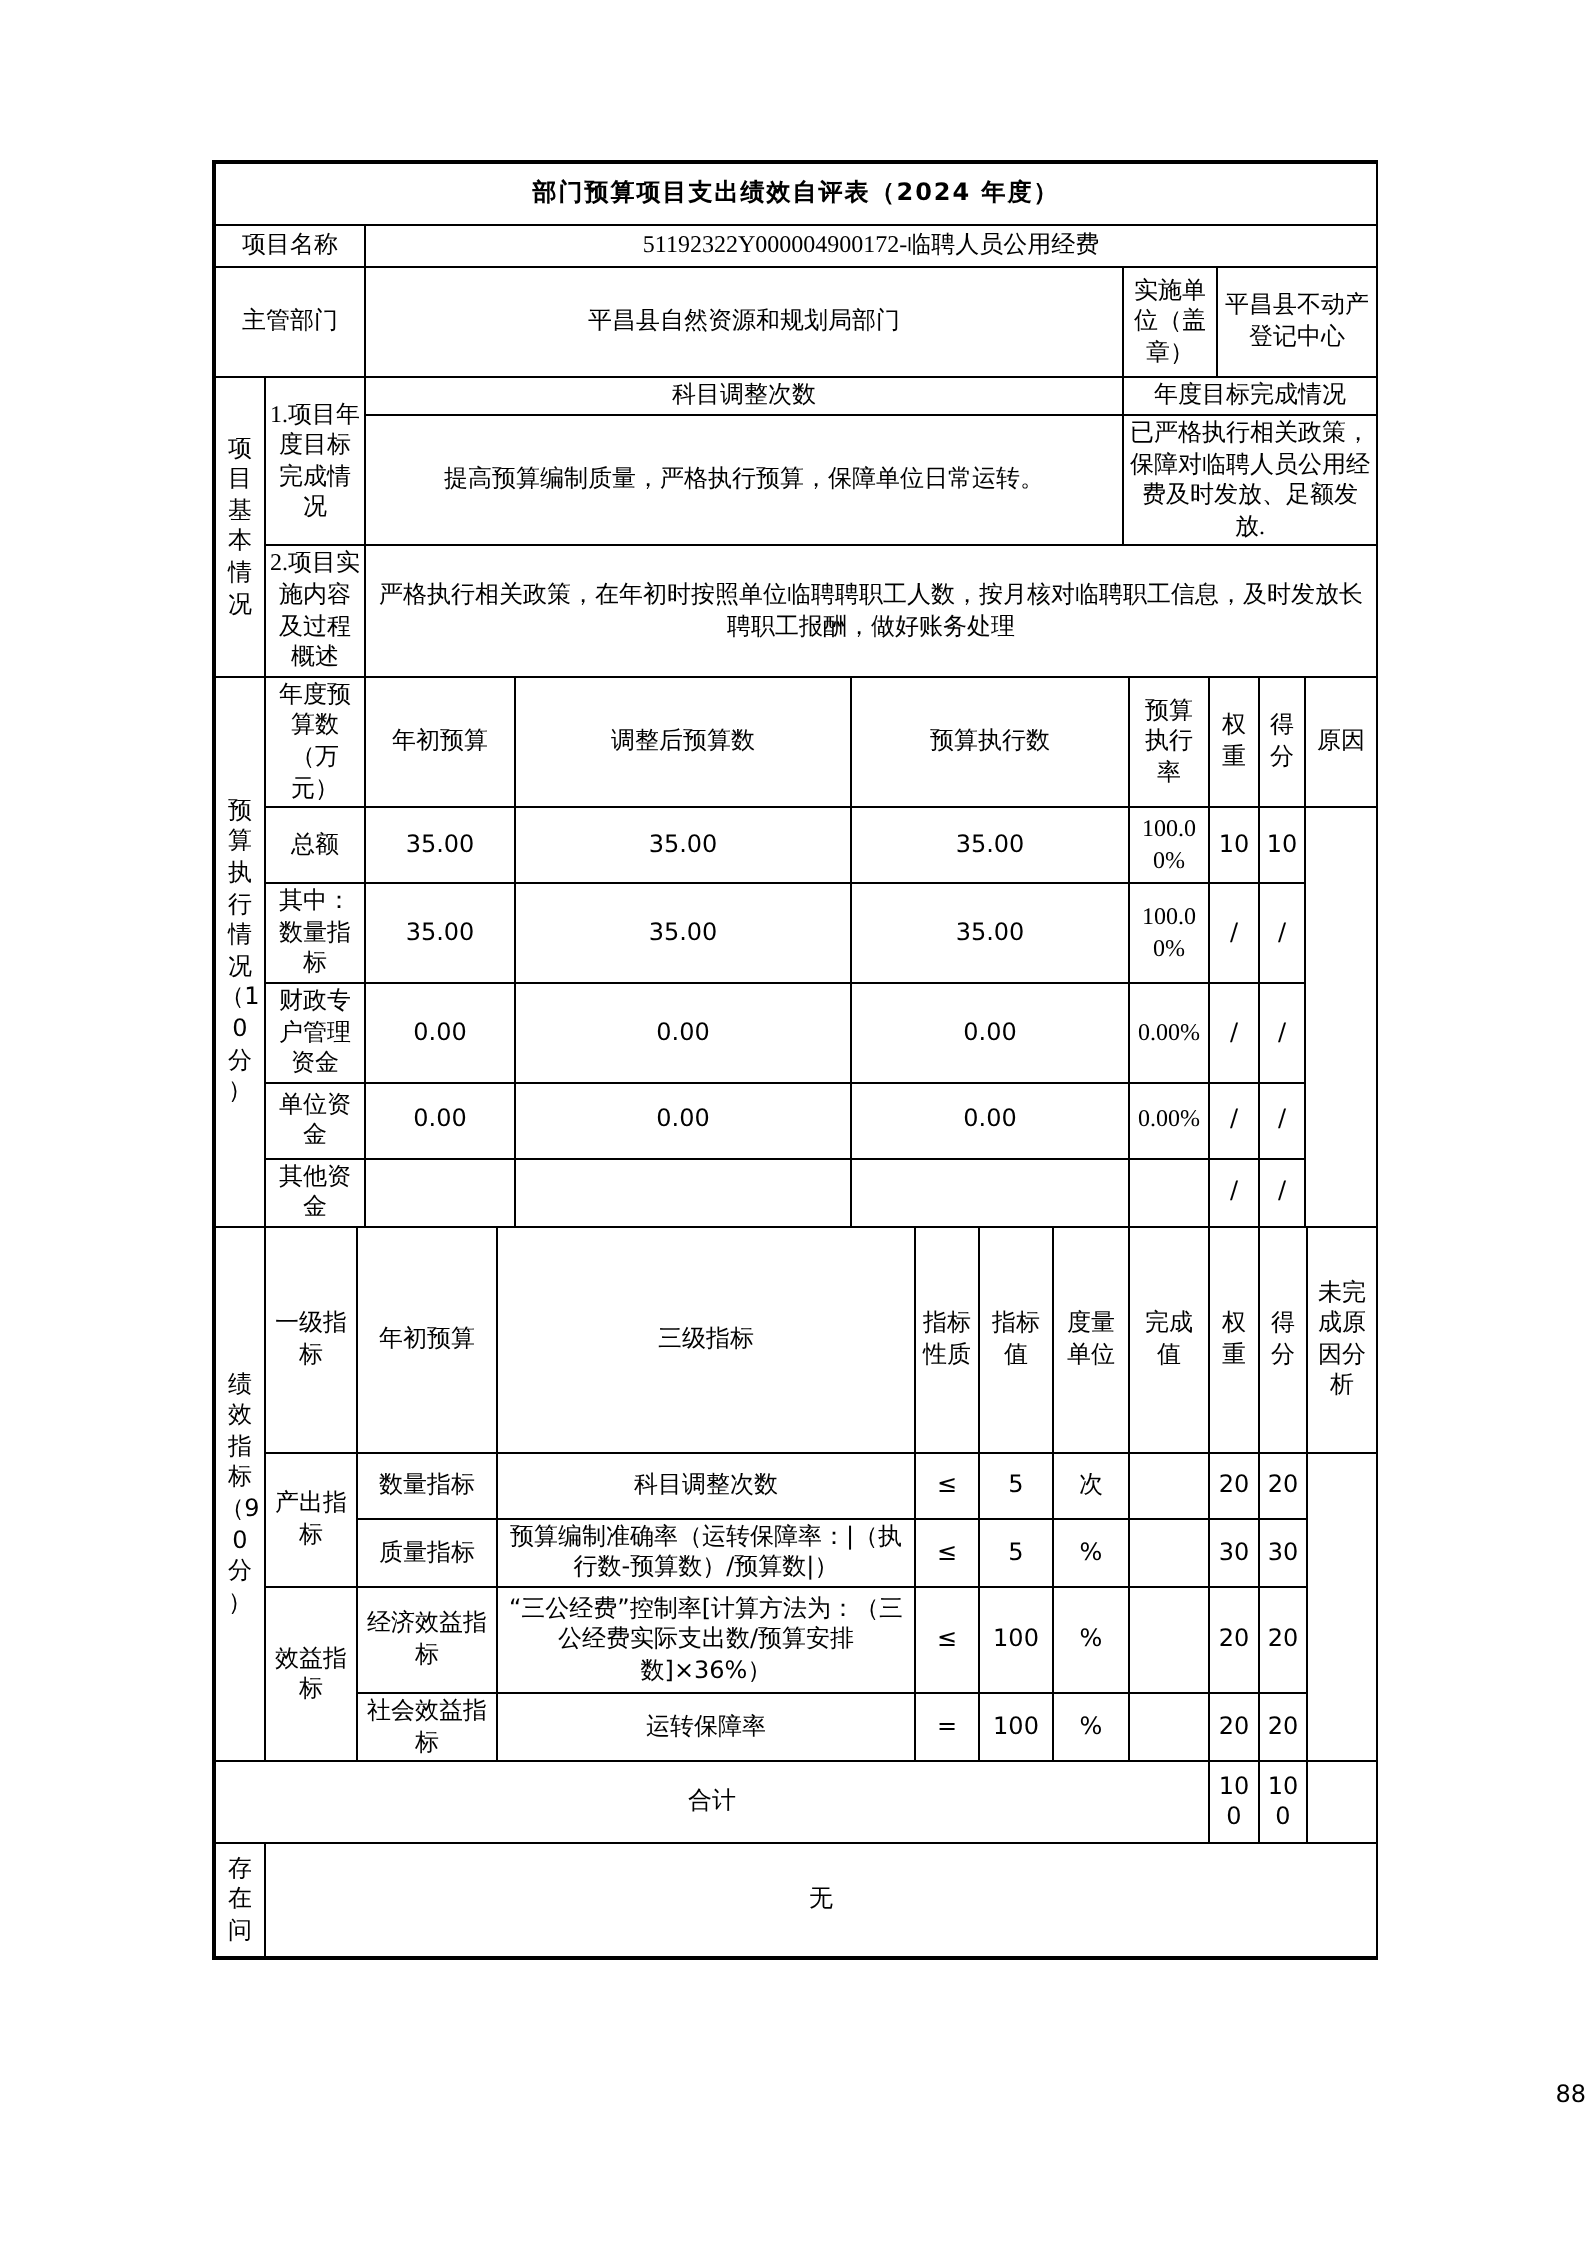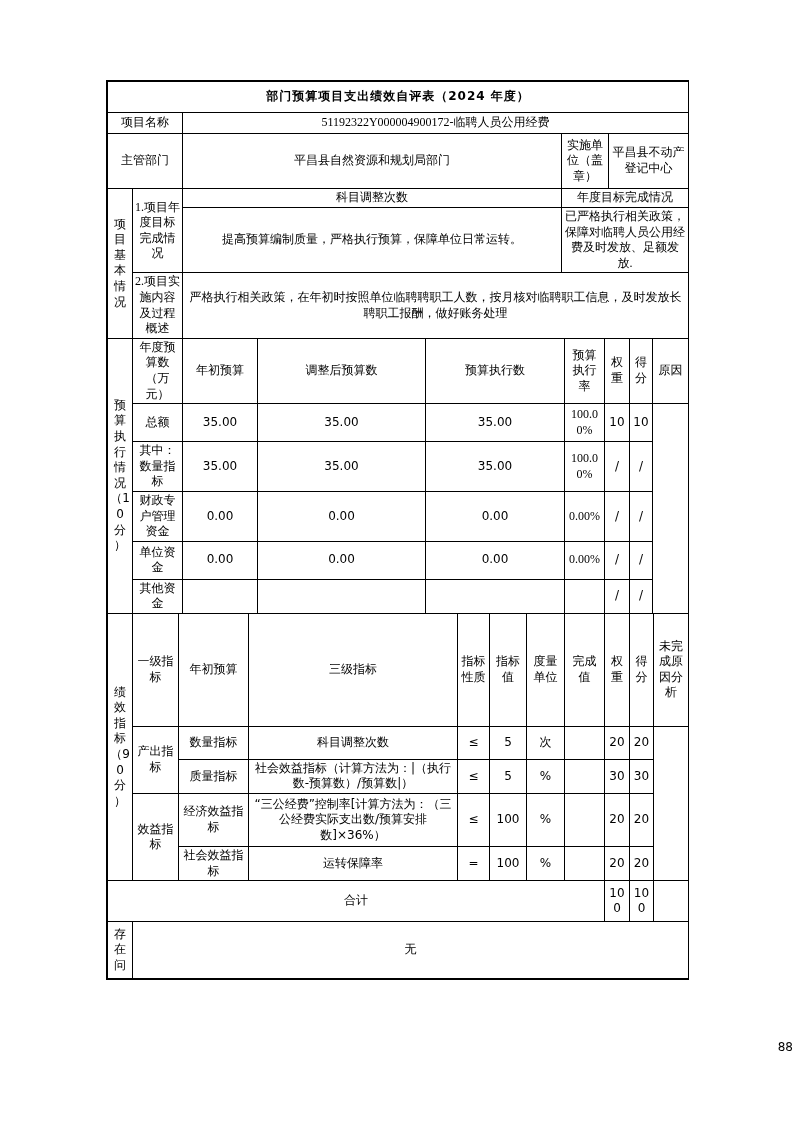--- a/index.html
+++ b/index.html
@@ -215,21 +215,21 @@
         <td>≤</td>
         <td>5</td>
         <td>次</td>
         <td></td>
         <td class="score">20</td>
         <td class="score">20</td>
         <td rowspan="4"></td>
       </tr>
       <tr>
         <td style="height:30px">质量指标</td>
-        <td class="small">社会效益指标（计算方法为：|（执行数-预算数）/预算数|）</td>
+        <td class="small">预算编制准确率（运转保障率：|（执行数-预算数）/预算数|）</td>
         <td>≤</td>
         <td>5</td>
         <td>%</td>
         <td></td>
         <td class="score">30</td>
         <td class="score">30</td>
       </tr>
       <tr>
         <td rowspan="2">效益指标</td>
         <td style="height:50px">经济效益指标</td>

